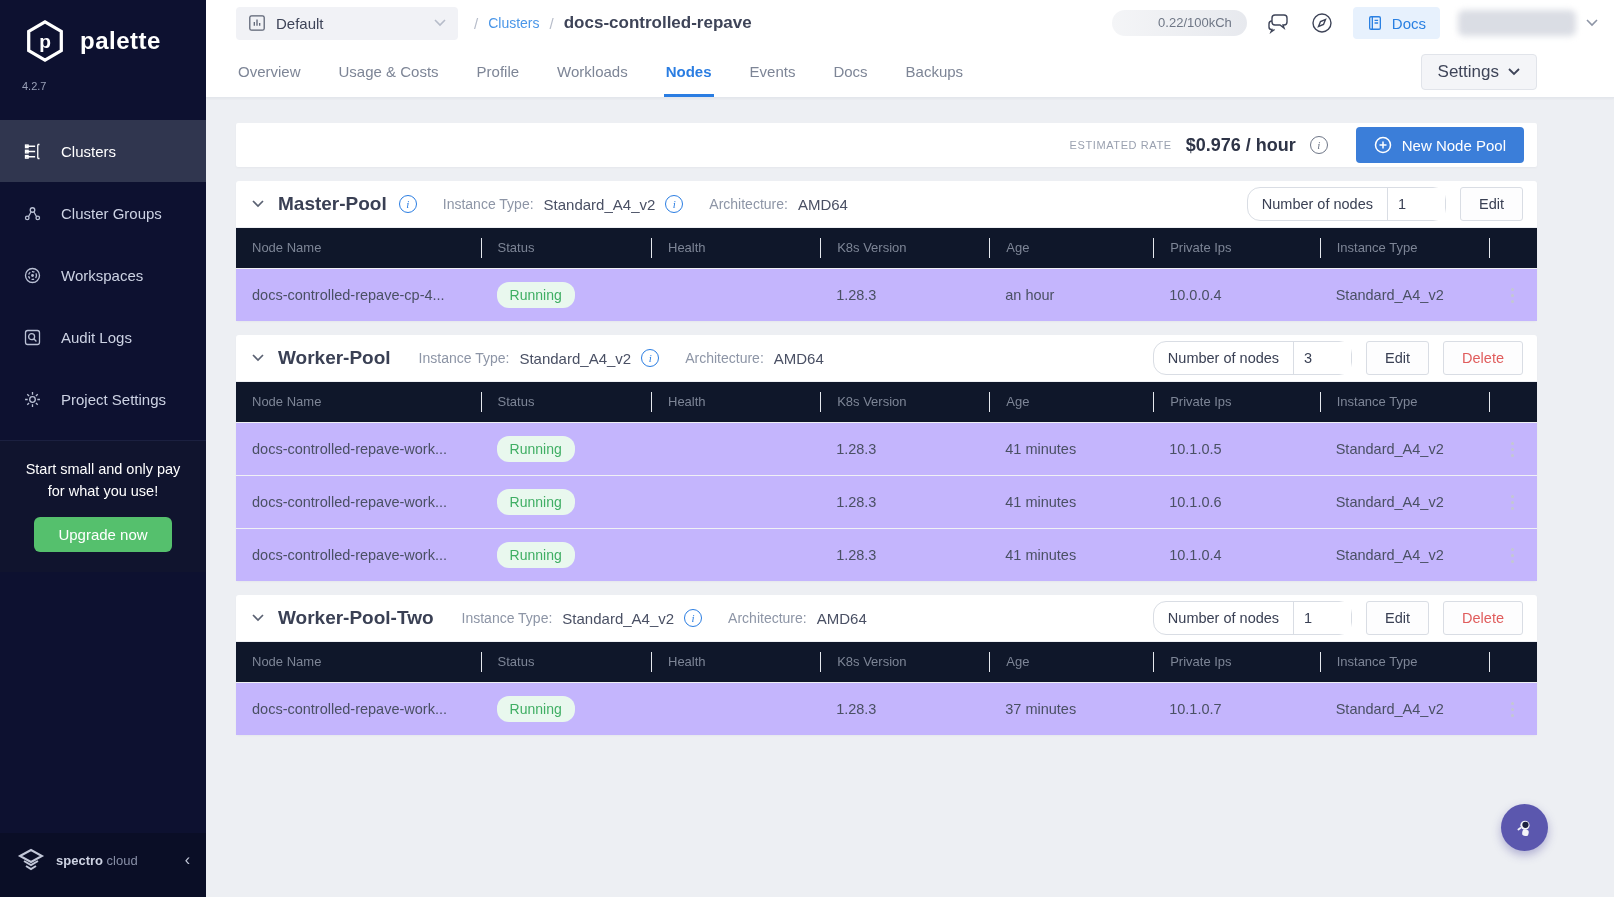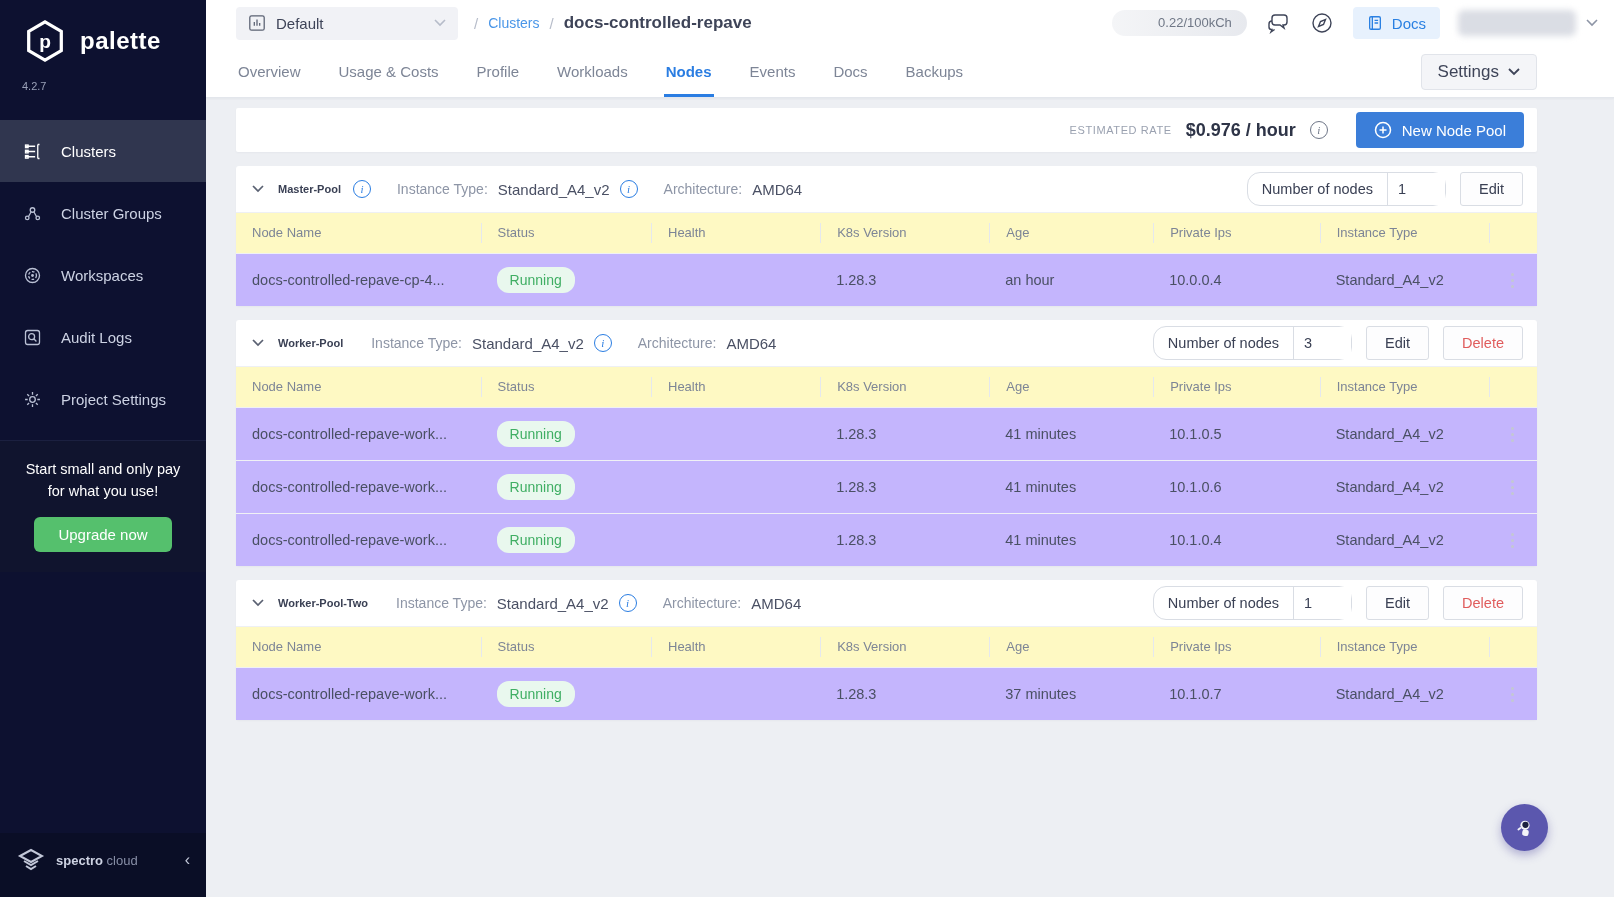--- a/index.html
+++ b/index.html
@@ -46,47 +46,47 @@
   .user-blur { width:118px; height:26px; border-radius:6px; background:#dadde4; filter:blur(3px); }
   .user-menu .chev { color:#8d95a6; }
 
   
   .tabbar { height:52px; background:#fff; border-bottom:1px solid #e3e6ec; display:flex; align-items:center; padding-left:30px; gap:34px; box-shadow:0 1px 2px rgba(40,50,80,.05); }
   .tab { font-size:15px; color:#7d8596; cursor:pointer; padding:17px 2px 14px; border-bottom:3px solid transparent; }
   .tab.active { color:#2a7de2; font-weight:bold; border-bottom-color:#2a7de2; }
   .settings-btn { margin-left:auto; margin-right:77px; height:36px; background:#f4f5f8; border:1px solid #e1e4ea; border-radius:4px; padding:0 16px; font-size:17px; color:#3e4458; display:flex; align-items:center; gap:9px; cursor:pointer; font-family:inherit; }
   .settings-btn .chev { color:#3e4458; }
 
-  .content { padding:10px 77px 0 30px; }
+  .content { padding:25px 77px 0 30px; }
 
   
   .rate-bar { height:44px; background:#fff; border-radius:2px; display:flex; align-items:center; justify-content:flex-end; gap:14px; padding:0 13px; box-shadow:0 1px 2px rgba(40,50,80,.04); }
   .rate-label { font-size:11px; letter-spacing:.6px; color:#9aa1b0; text-transform:uppercase; }
   .rate-value { font-size:18px; font-weight:bold; color:#2e3447; }
   .info { display:inline-flex; width:18px; height:18px; border:1.5px solid #2a7de2; border-radius:50%; color:#2a7de2; font-size:11px; align-items:center; justify-content:center; font-style:italic; font-family:"Liberation Serif",serif; flex:0 0 auto; cursor:pointer; }
   .info.gray { border-color:#6e7687; color:#6e7687; }
   .primary-btn { margin-left:14px; height:36px; background:#3b7ed9; border:none; border-radius:4px; color:#fff; font-size:15px; padding:0 18px; display:flex; align-items:center; gap:10px; cursor:pointer; font-family:inherit; }
   .primary-btn svg { stroke:#fff; fill:none; stroke-width:1.5; }
 
   
   .pool-card { margin-top:14px; background:#fff; border-radius:3px; box-shadow:0 1px 2px rgba(40,50,80,.04); }
   .pool-head { height:46px; display:flex; align-items:center; padding:0 14px 0 16px; gap:10px; }
   .pool-chev { color:#5a6172; cursor:pointer; display:flex; align-items:center; }
-  .pool-name { font-size:11px; font-weight:bold; color:#3a4054; margin:0 2px 0 4px; }
+  .pool-name { font-size:19px; font-weight:bold; color:#3a4054; margin:0 2px 0 4px; }
   .meta-label { font-size:14px; color:#8d95a6; margin-left:16px; }
   .meta-value { font-size:15px; color:#4a5064; }
   .pool-controls { margin-left:auto; display:flex; align-items:center; gap:14px; }
   .nodes-box { border:1px solid #d9dde4; border-radius:13px; height:34px; display:flex; align-items:center; background:#fff; }
   .nodes-box label { padding:0 14px; font-size:14.5px; color:#3a4054; }
   .nodes-box input { width:58px; height:32px; border:none; border-left:1px solid #d9dde4; padding:0 10px; font-size:14.5px; color:#3a4054; outline:none; font-family:inherit; }
   .ghost-btn { height:34px; padding:0 18px; border:1px solid #d9dde4; border-radius:3px; background:#fdfdfe; color:#3a4054; font-size:14.5px; cursor:pointer; font-family:inherit; }
   .ghost-btn.danger { color:#e05c5c; }
 
   .thead, .trow { display:grid; grid-template-columns:18.8% 13.1% 13% 13% 12.6% 12.8% 13% auto; align-items:center; }
-  .thead { background:#fef9c3; height:41px; font-size:13px; color:#7d8596; border-top:1px solid #eef0f4; }
+  .thead { background:#0f172a; height:41px; font-size:13px; color:#7d8596; border-top:1px solid #eef0f4; }
   .thead > div { padding:0 16px; height:20px; line-height:20px; }
   .thead > div + div { border-left:1px solid #e5e8ee; }
   .trow { height:53px; font-size:14.5px; color:#4a5064; border-top:1px solid #f0f1f5; background:#c4b5fd; }
   .trow > div { padding:0 16px; white-space:nowrap; overflow:hidden; }
   .status-pill { display:inline-block; background:#e9f8ee; color:#3fae63; border-radius:12px; padding:5px 13px; font-size:14px; }
   .check { width:18px; height:18px; border-radius:50%; background:#3cb964; position:relative; }
   .check::after { content:"✓"; color:#fff; font-size:11px; font-weight:bold; position:absolute; top:50%; left:50%; transform:translate(-50%,-50%); }
   .kebab { display:flex; flex-direction:column; gap:3px; align-items:center; cursor:pointer; padding:4px 6px; margin-left:auto; }
   .kebab i { width:3px; height:3px; border-radius:50%; background:#c3c8d2; }
 

